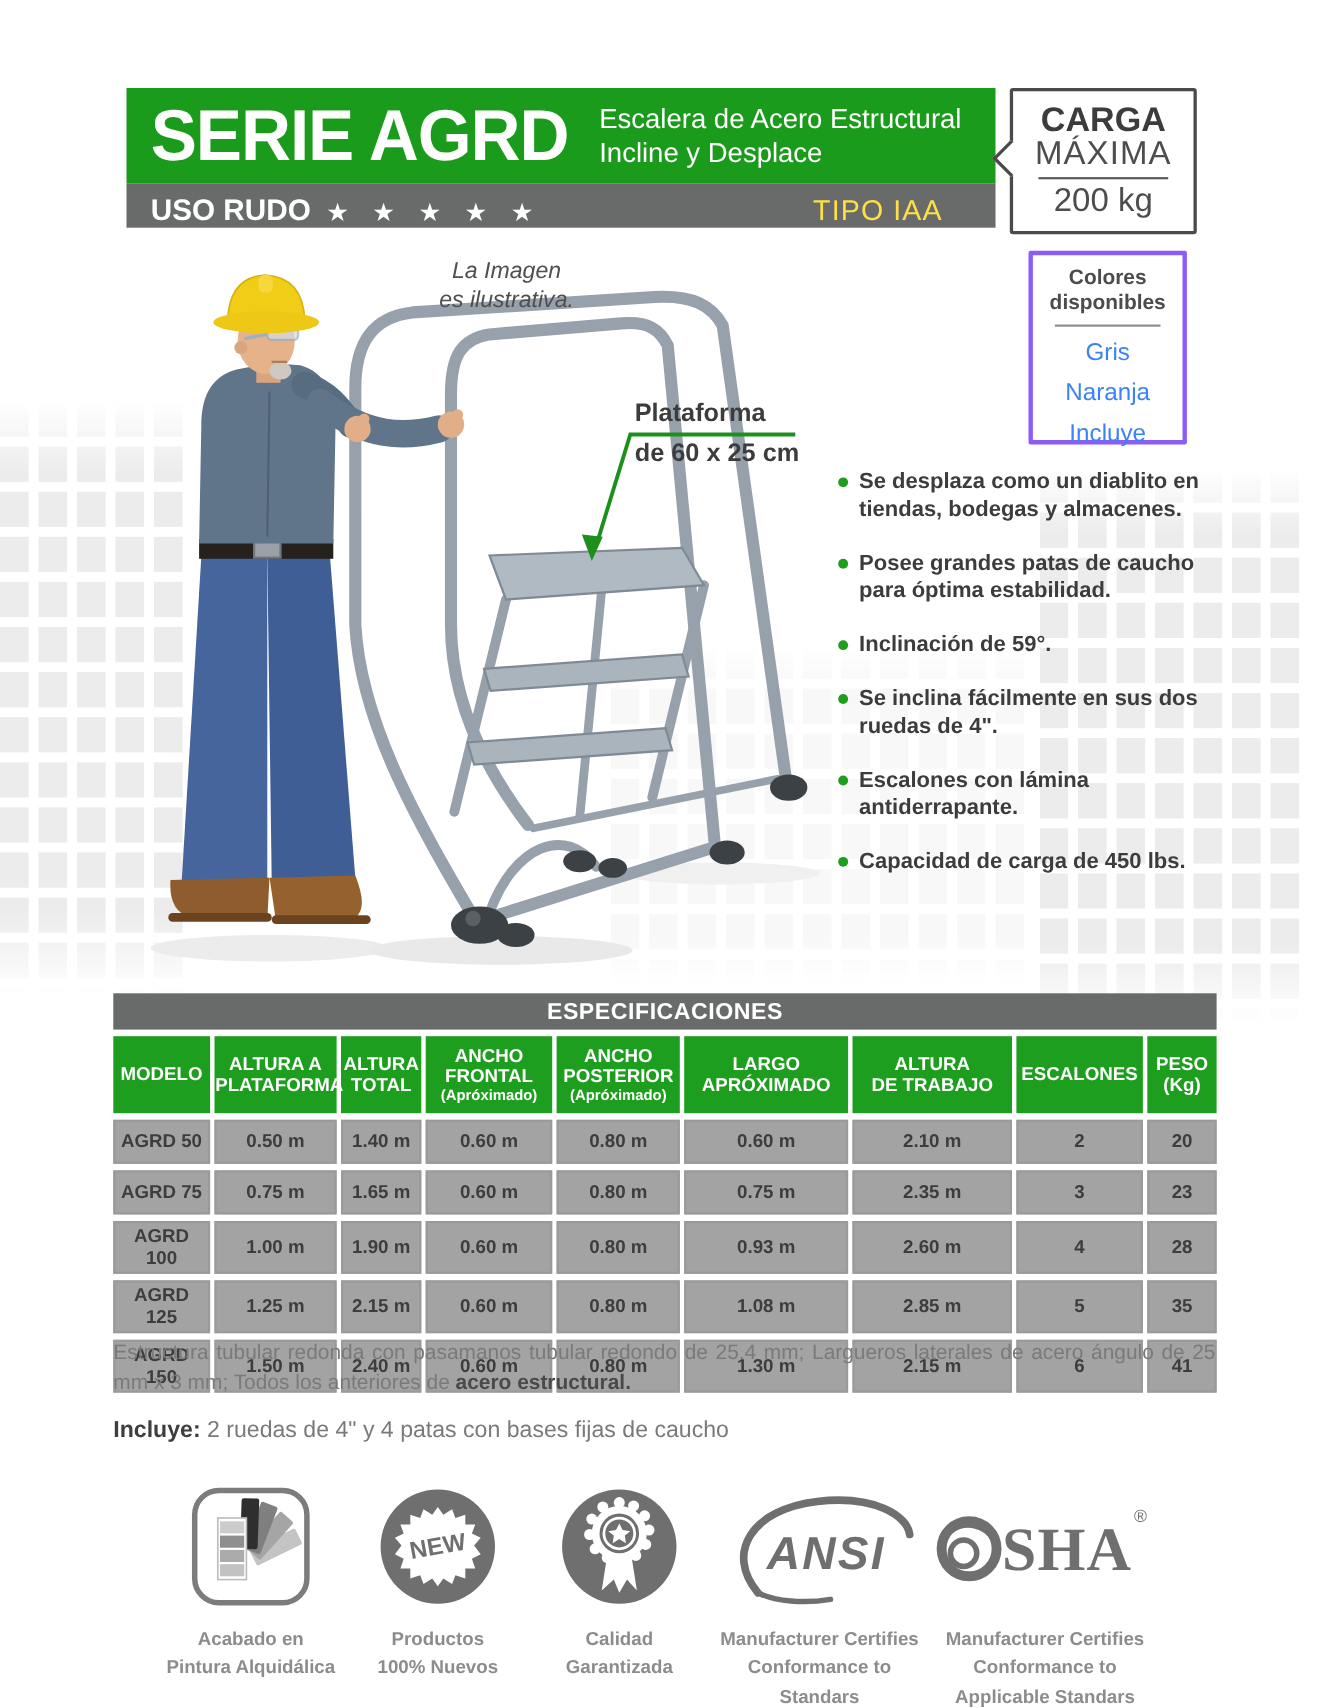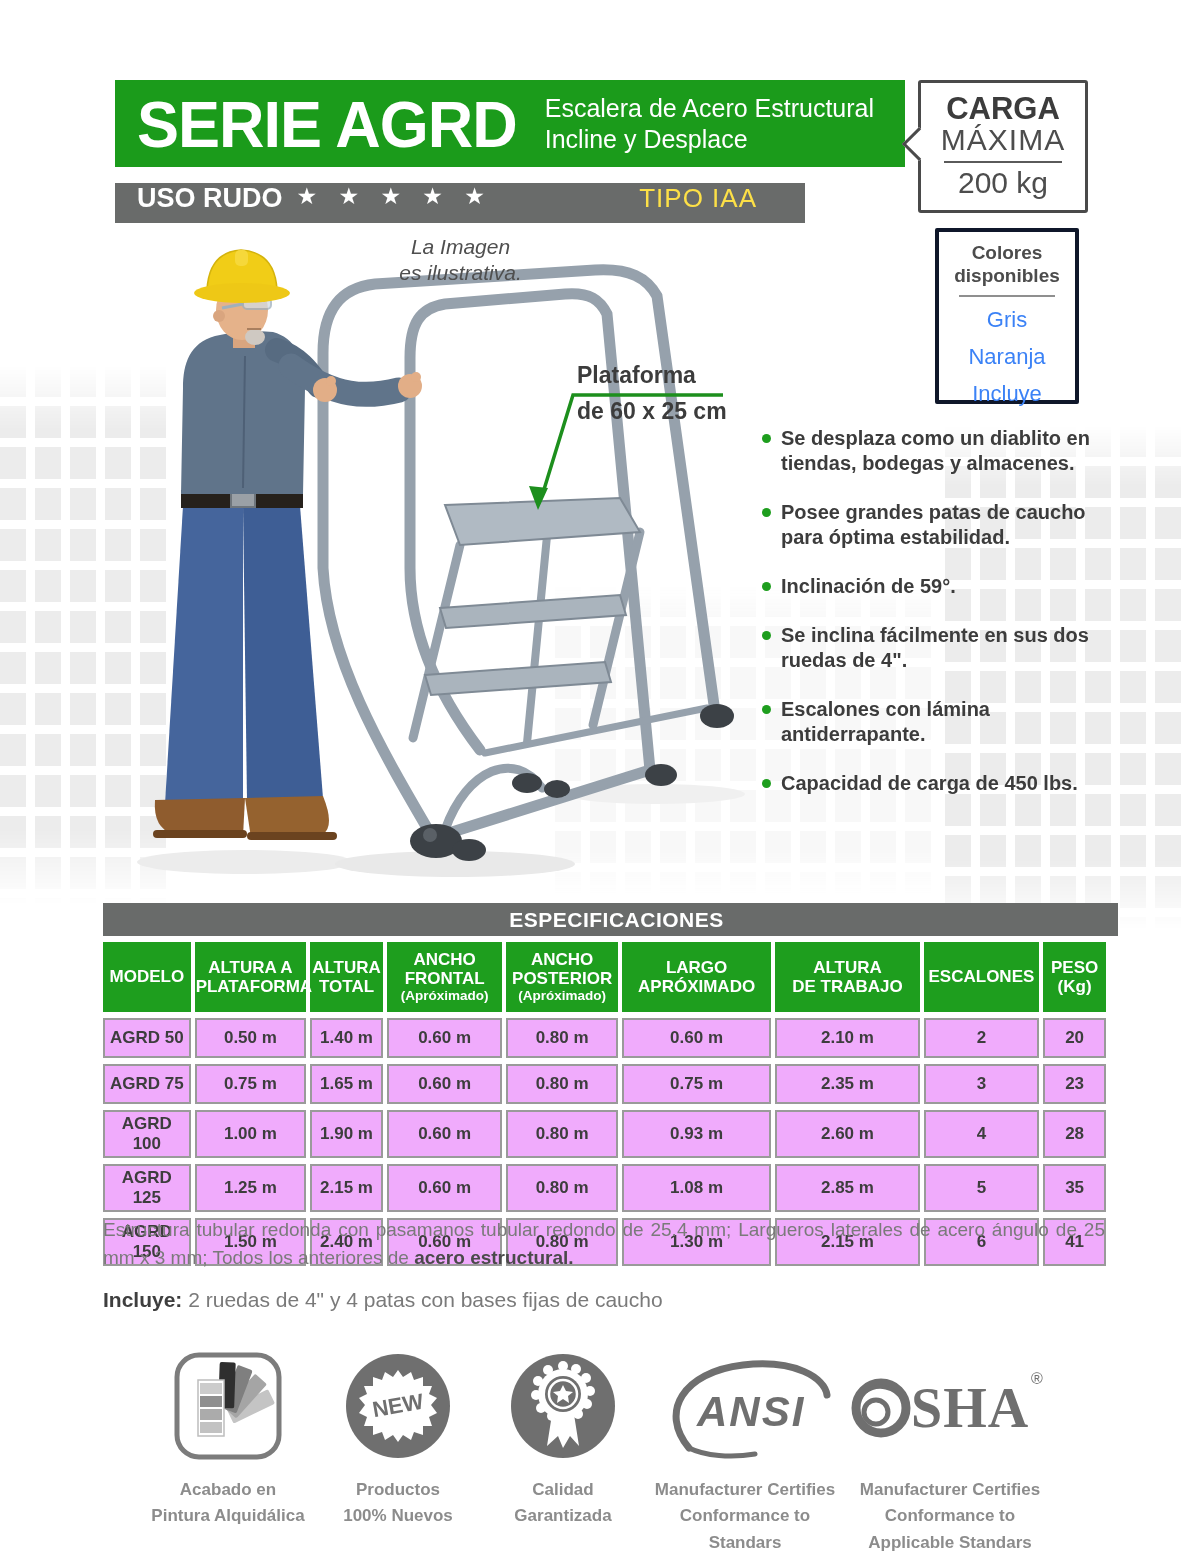--- a/index.html
+++ b/index.html
@@ -17,36 +17,36 @@
   #tiles-right{left:945px;top:425px;width:255px;height:505px;}
   #tiles-mid{left:555px;top:585px;width:400px;height:310px;opacity:.55;}
 
   .z{position:absolute;z-index:2;}
 
   
   #banner{left:115px;top:80px;width:790px;height:87px;background:#1b9b1b;display:flex;align-items:center;}
   #series-title{font-size:63px;font-weight:900;color:#fff;letter-spacing:-1px;padding-left:22px;
                 transform:scaleY(1.04);white-space:nowrap;}
   #banner-sub{margin-left:28px;color:#fff;font-size:25px;line-height:1.22;font-weight:400;}
-  #strip{left:115px;top:183px;width:690px;height:40px;background:#696b6a;display:flex;align-items:flex-start;}
+  #strip{left:115px;top:167px;width:790px;height:40px;background:#696b6a;display:flex;align-items:flex-end;}
   #uso-rudo{color:#fff;font-size:27px;font-weight:900;padding-left:22px;letter-spacing:0;}
   #stars{color:#fff;font-size:23px;letter-spacing:7px;margin-left:14px;
          font-family:"DejaVu Sans","Liberation Sans",sans-serif;}
   #tipo{position:absolute;right:48px;color:#fde047;font-size:26px;font-weight:400;letter-spacing:1px;}
 
   #carga-box{left:918px;top:80px;width:164px;height:127px;background:#fff;border:3px solid #4a4a4a;
              border-radius:3px;text-align:center;z-index:3;}
   #carga-chevron{position:absolute;left:-14px;top:49px;width:21px;height:21px;background:#fff;
                  border-left:3px solid #4a4a4a;border-bottom:3px solid #4a4a4a;transform:rotate(45deg);}
   #carga-l1{font-size:31px;font-weight:800;color:#3c3c3c;margin-top:8px;letter-spacing:0;}
   #carga-l2{font-size:30px;font-weight:300;color:#4d4d4d;letter-spacing:1px;margin-top:-4px;}
   #carga-sep{width:118px;height:2px;background:#5a5a5a;margin:4px auto 3px;}
   #carga-val{font-size:30px;font-weight:300;color:#4d4d4d;}
 
-  #colores-box{left:935px;top:228px;width:136px;height:168px;background:#fff;border:4px solid #0f172a;
+  #colores-box{left:935px;top:228px;width:136px;height:168px;background:#fff;border:4px solid #8b5cf6;
                border-radius:2px;text-align:center;z-index:3;}
   .colores-title{font-size:19px;font-weight:700;color:#4c4c4c;line-height:1.2;}
   #colores-box .colores-title:first-child{margin-top:10px;}
   #colores-sep{width:96px;height:2px;background:#8f8f8f;margin:7px auto 10px;}
   .color-opt{font-size:22px;color:#3b82f6;margin-bottom:11px;}
 
   
   #disclaimer{left:368px;top:234px;width:185px;text-align:center;font-style:italic;
               font-size:21px;color:#4f4f4f;line-height:1.25;z-index:3;}
   #illustration{left:95px;top:238px;width:660px;height:655px;z-index:1;}
@@ -56,27 +56,27 @@
 
   
   #features{left:762px;top:426px;width:350px;z-index:2;}
   .feature{display:flex;margin-bottom:24px;}
   .feature .dot{width:9px;height:9px;border-radius:50%;background:#1e9e1e;margin:8px 10px 0 0;flex:none;}
   .feature .ftext{font-size:20px;font-weight:700;color:#3c3c3c;line-height:1.25;width:330px;}
 
   
   #spec-bar{left:103px;top:903px;width:1003px;height:33px;background:#696b6a;color:#fff;
             display:flex;align-items:center;justify-content:center;font-size:21px;font-weight:700;
-            letter-spacing:.5px;z-index:2;padding-left:12px;}
+            letter-spacing:.5px;z-index:2;}
   #spec-table{position:absolute;left:99px;top:936px;width:1011px;border-spacing:4px 6px;
               table-layout:fixed;z-index:2;}
   #spec-table th{background:#1e9e1e;color:#fff;font-size:17px;font-weight:700;line-height:1.12;
                  padding:5px 1px;vertical-align:middle;height:60px;}
   #spec-table th .small{font-size:13.5px;font-weight:700;}
-  #spec-table td{background:#f0abfc;border:2px solid #9a9a9a;text-align:center;font-size:17px;
+  #spec-table td{background:#a3a3a3;border:2px solid #9a9a9a;text-align:center;font-size:17px;
                  font-weight:700;color:#3d3d3d;height:32px;padding:2px;}
 
   
   #material{left:103px;top:1216px;width:1002px;z-index:2;}
   #material h3{margin:0 0 4px 0;font-size:21px;font-weight:700;color:#3e3e3e;}
   #material p{margin:0;font-size:19px;color:#7a7a7a;line-height:1.45;text-align:justify;}
   #material .bold-dark{font-weight:700;color:#4a4a4a;}
   #incluye{left:103px;top:1288px;width:1002px;font-size:21px;color:#7a7a7a;z-index:2;}
   #incluye .bold-dark{font-weight:700;color:#3e3e3e;}
 

